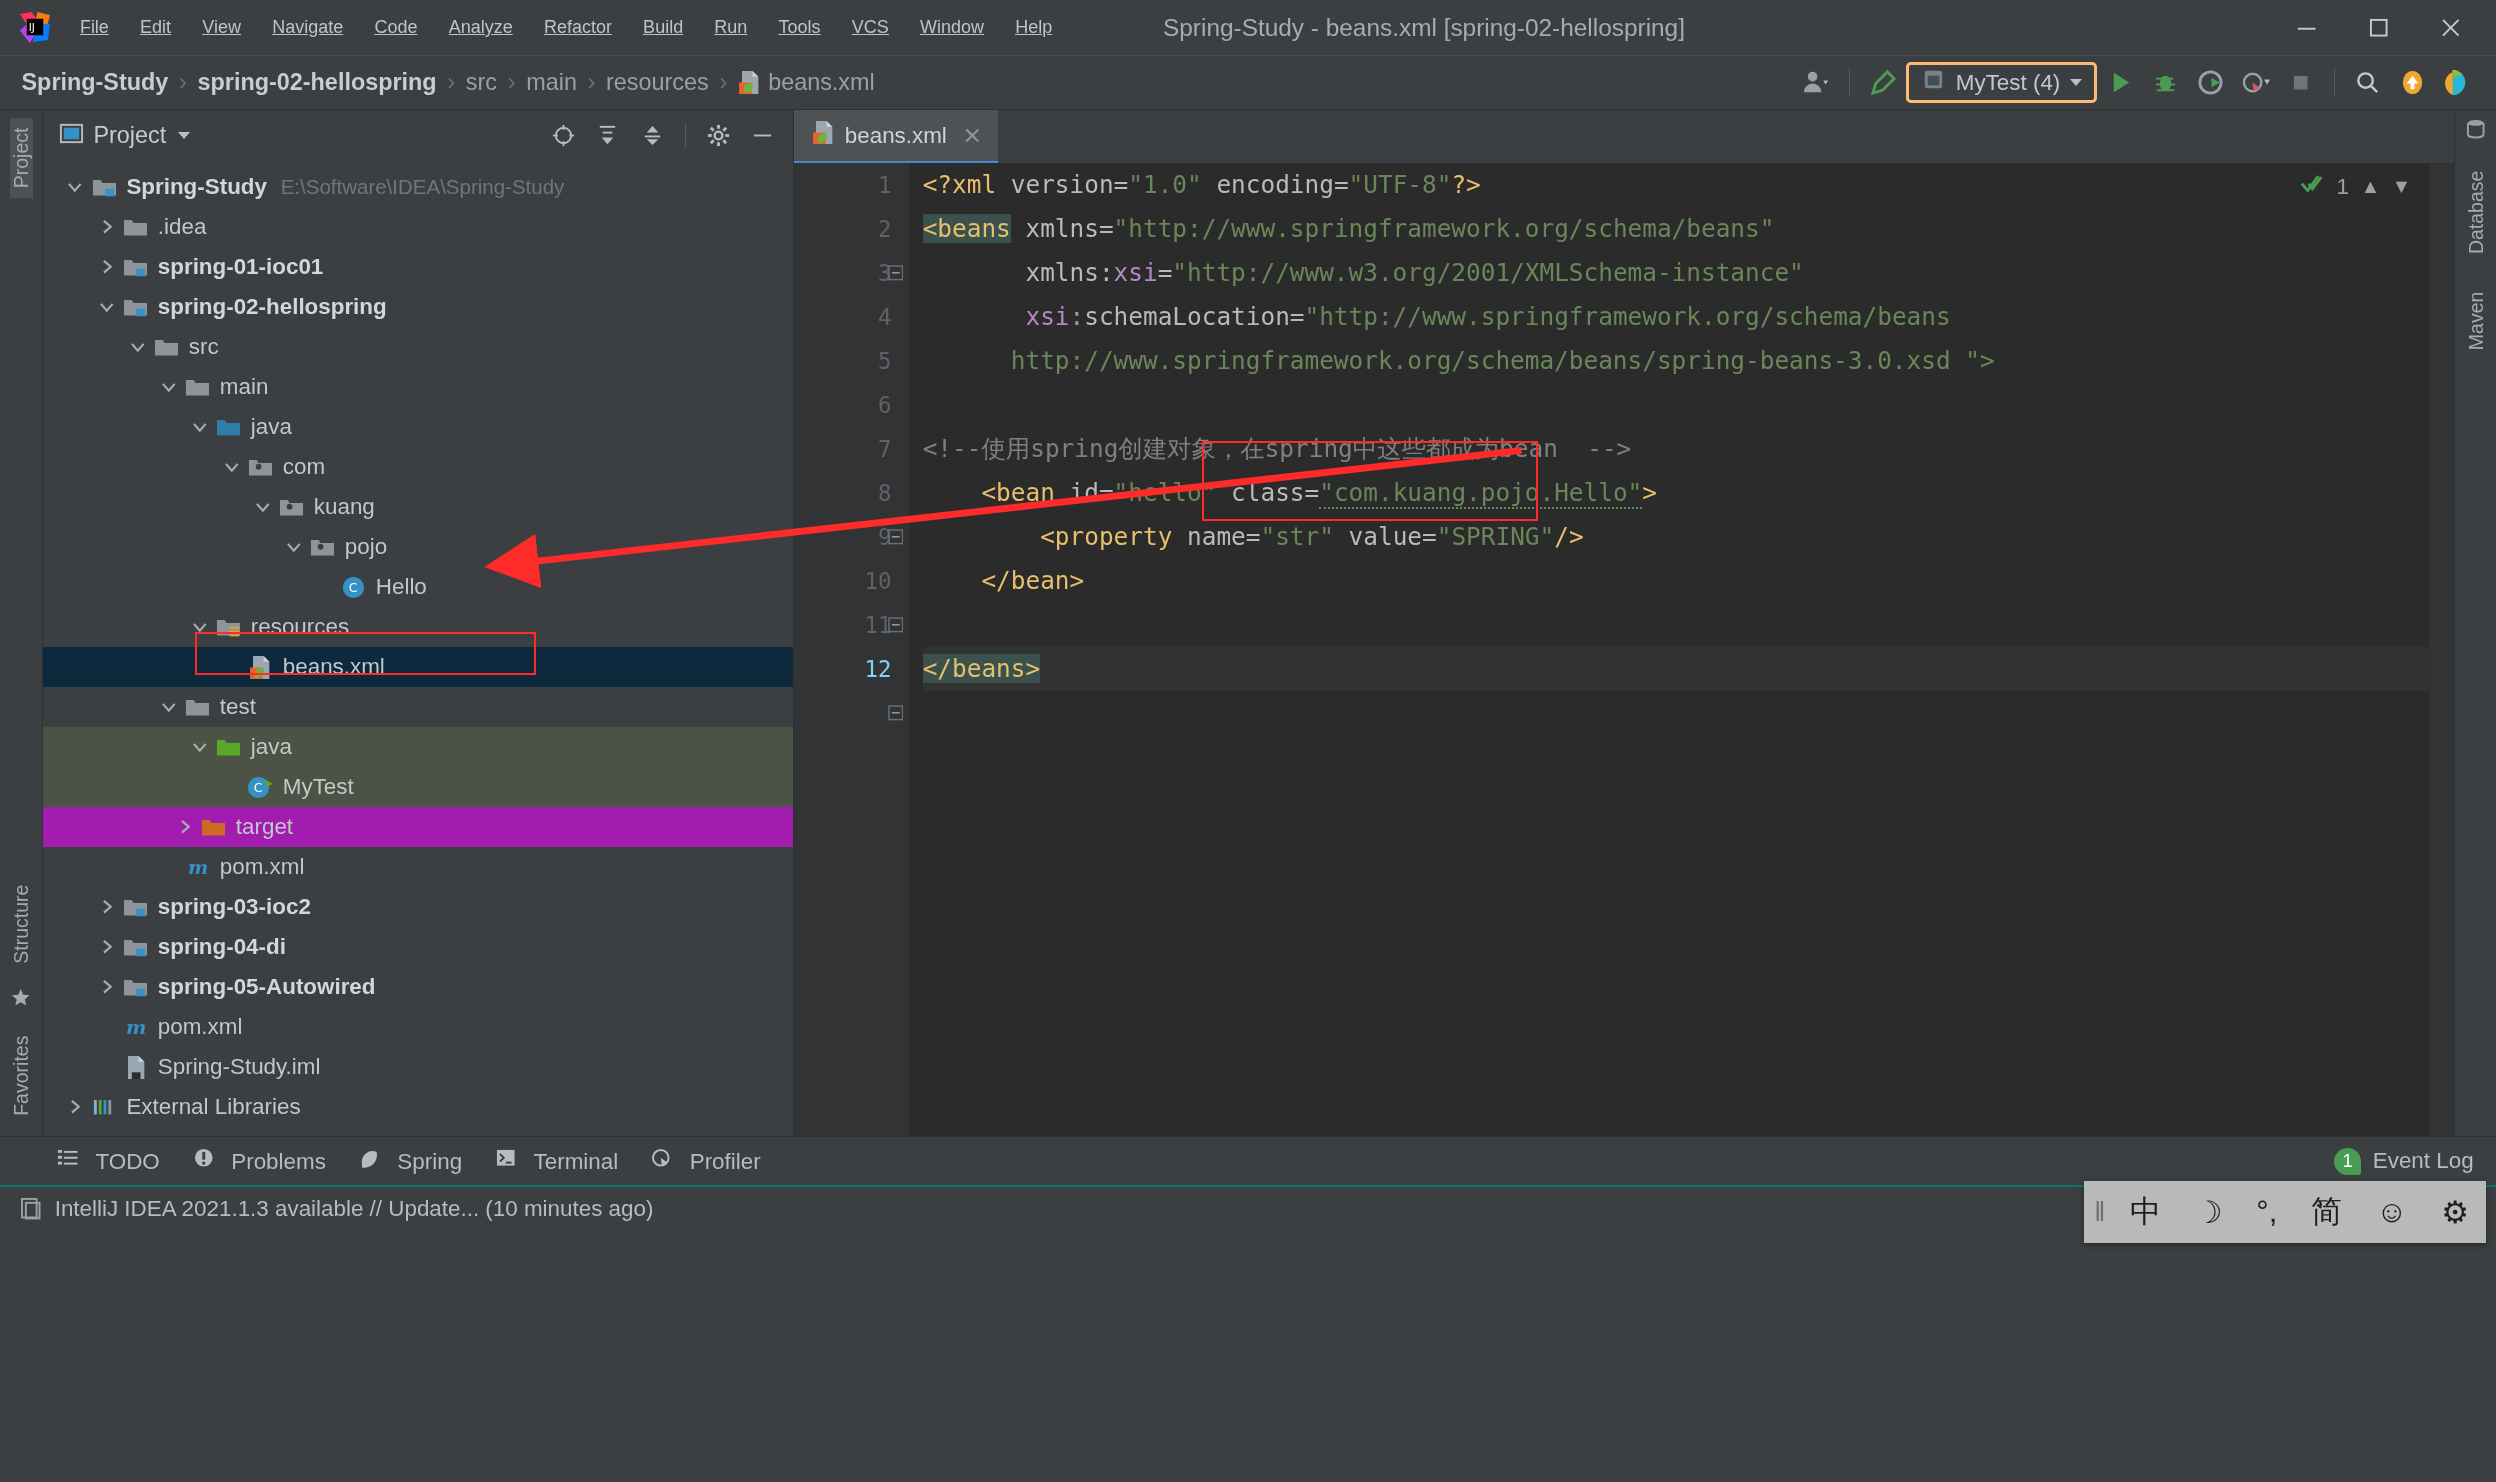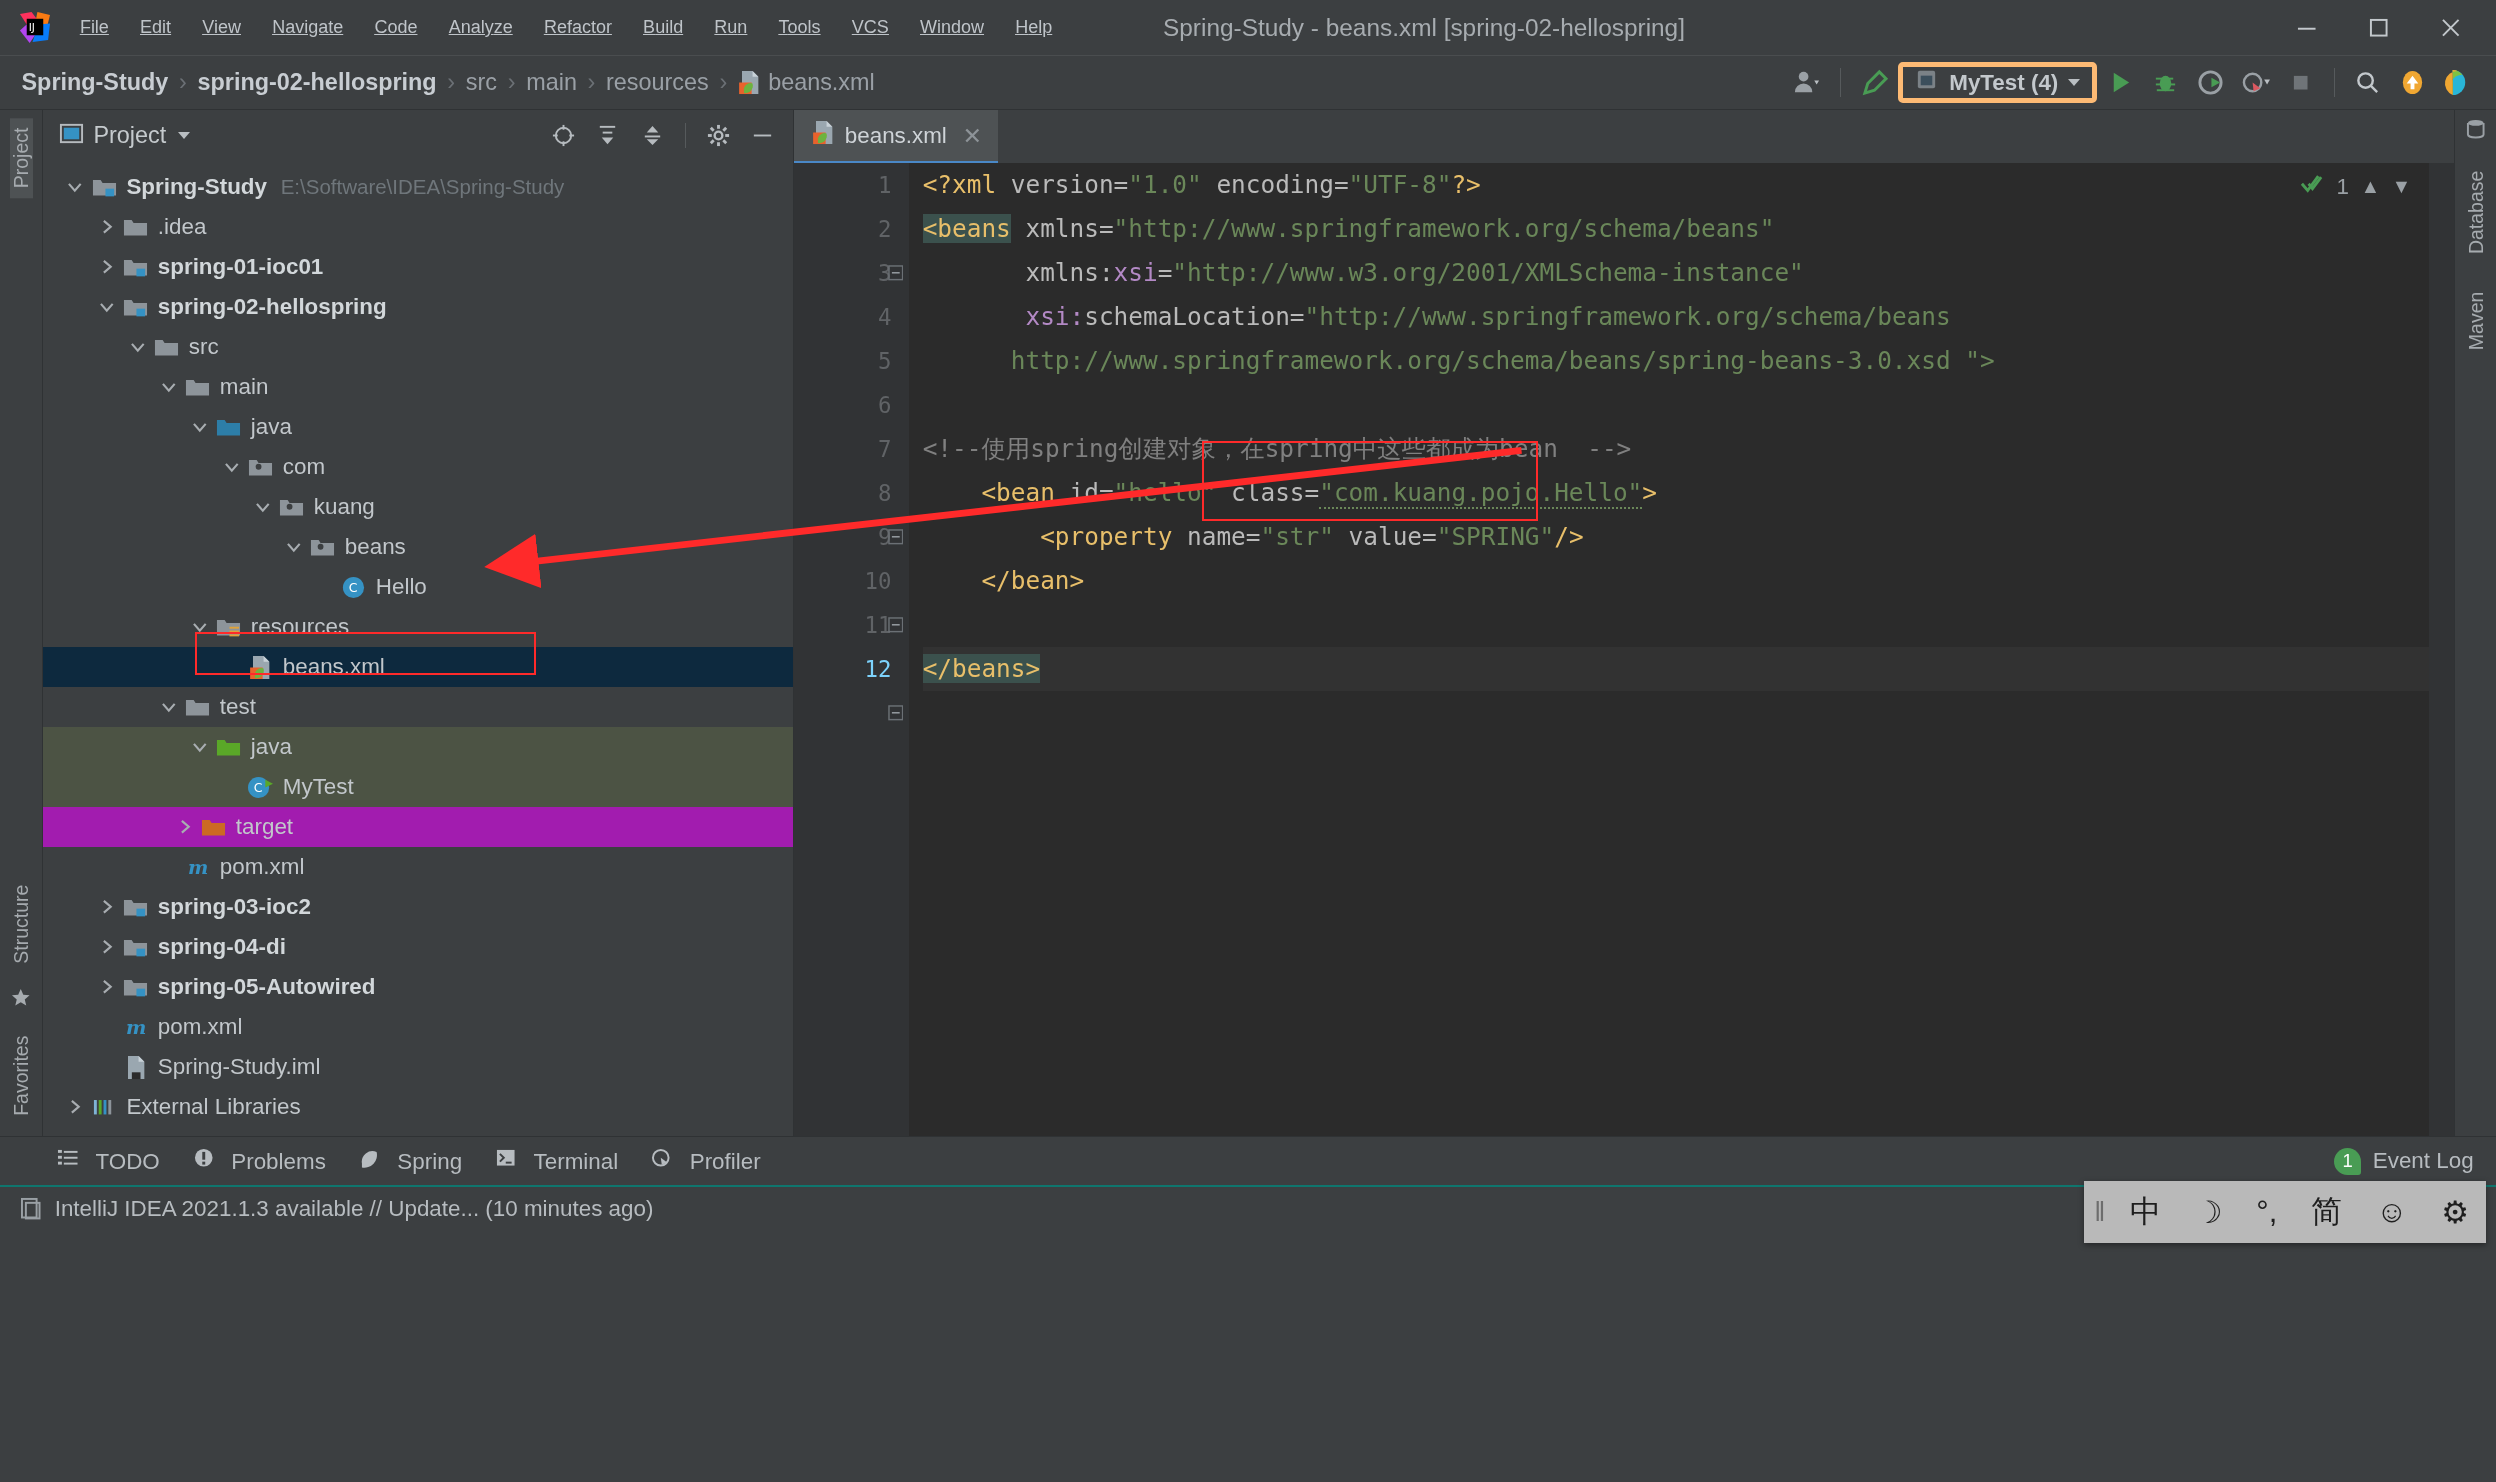--- a/index.html
+++ b/index.html
@@ -43,21 +43,21 @@
   .crumb { font-size: 23.4px; color: #9aa0a6; display: flex; align-items: center; }
   .crumb.bold { font-weight: bold; color: #c8cdd2; }
   .crumb-sep { color: #6b7075; font-size: 23.4px; padding: 0 10.7px; }
   .crumb-ico { margin-right: 6.8px; display: inline-flex; }
 
   .tb-right { margin-left: auto; display: flex; align-items: center; padding-right: 17.6px; gap: 2px; }
   .tb-btn { width: 43px; height: 43px; display: flex; align-items: center; justify-content: center; border-radius: 3.9px; }
   .tb-sep { width: 1px; height: 29px; background: #565a5c; margin: 0 9.8px; }
   .runcfg {
     display: flex; align-items: center; gap: 9.8px; height: 41px; padding: 0 11.7px;
-    border: 5px solid #fdba74; border-radius: 4.9px; font-size: 22.4px; color: #c3c8cc; font-weight: bold;
+    border: 3px solid #fdba74; border-radius: 4.9px; font-size: 22.4px; color: #c3c8cc;
   }
   .caret-dn { width: 0; height: 0; border-left: 6.8px solid transparent; border-right: 6.8px solid transparent; border-top: 7.8px solid #b9bec2; }
 
   
   .body { flex: 1 1 auto; display: flex; min-height: 0; }
 
   
   .leftbar {
     width: 43px; flex: 0 0 43px; background: #3c3f41; border-right: 1px solid #2f3234;
     display: flex; flex-direction: column; align-items: center; justify-content: space-between;
@@ -534,21 +534,21 @@
               <svg width="17.6" height="17.6" viewBox="0 0 18 18">
                 <path d="M3 6 L9 13 L15 6" fill="none" stroke="#a8adb1" stroke-width="2.2"></path>
               </svg>
             </span>
             <span class="ico">
               <svg width="25" height="21.5" viewBox="0 0 26 22">
                 <path d="M1 4 h8 l2 3 h14 v13 h-24 z" fill="#8d949a"></path>
                 <circle cx="11" cy="11" r="3" fill="#3c3f41"></circle>
               </svg>
             </span>
-            <span class="lbl">beans</span>
+            <span class="lbl">pojo</span>
           </div>
           <div class="row">
             <span style="width:267px;flex:0 0 267px"></span>
             <span class="tw"></span>
             <span class="ico">
               <svg width="25" height="25" viewBox="0 0 26 26" style="font-size:23px">
                 <circle cx="13" cy="13" r="11" fill="#3592c4"></circle>
                 <text x="8" y="18" font-family="DejaVu Sans, sans-serif" font-size="13" fill="#ffffff">C</text>
               </svg>
             </span>

